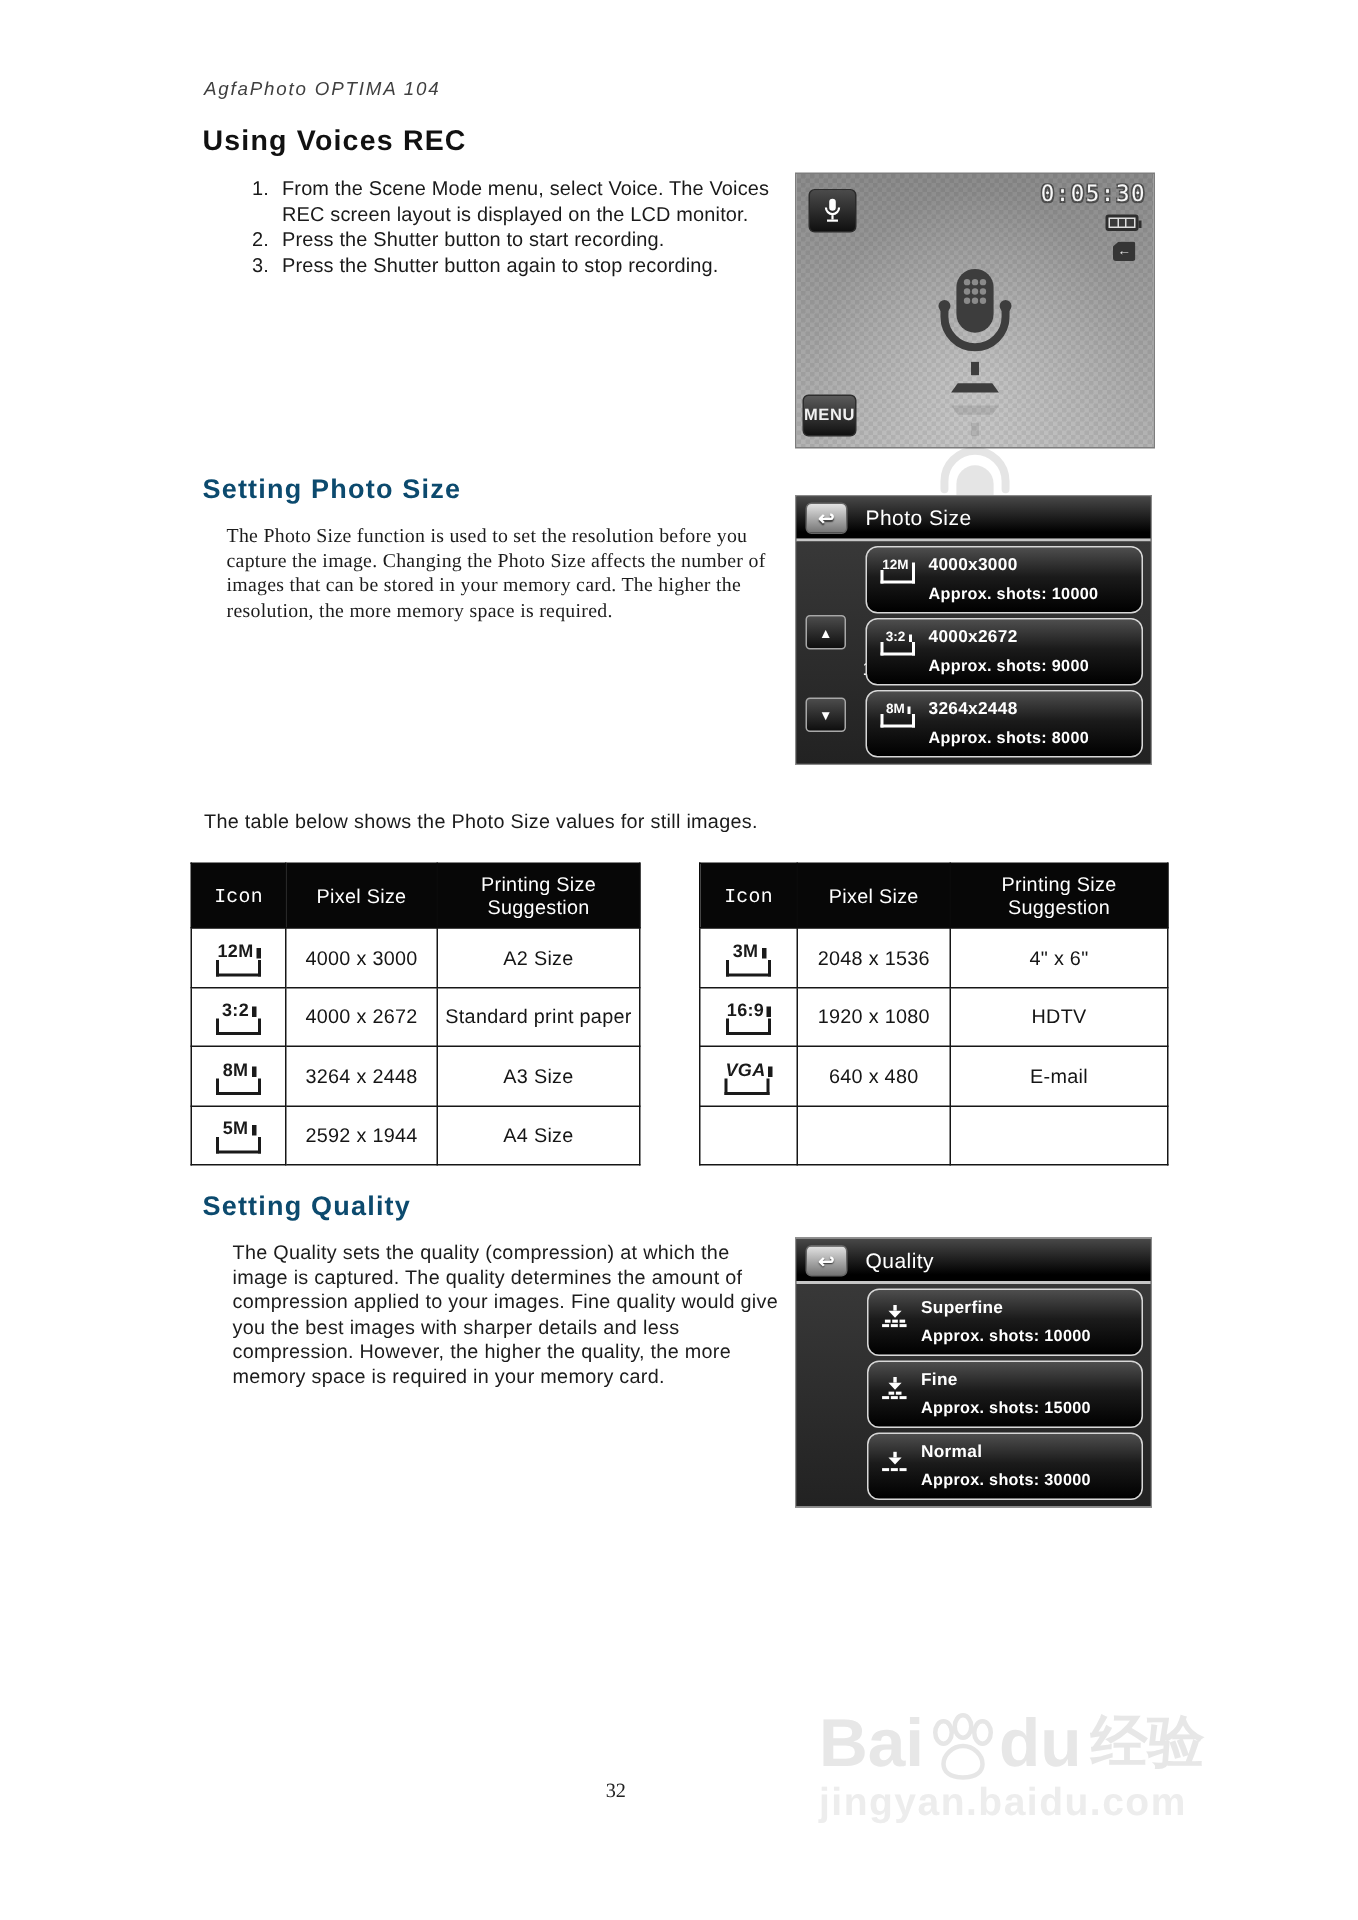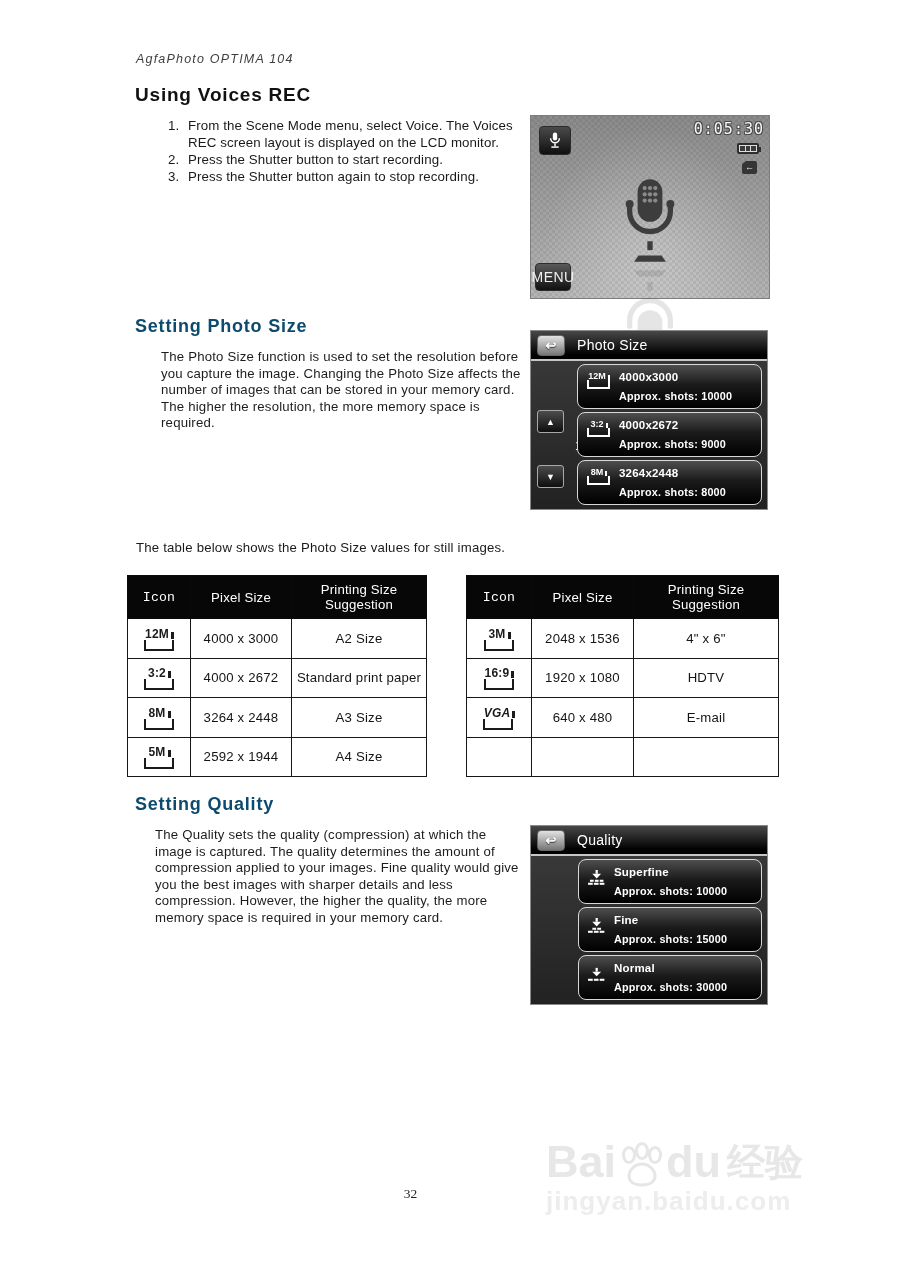--- a/index.html
+++ b/index.html
@@ -7,21 +7,21 @@
         font-family:"Liberation Sans",sans-serif;color:#1a1a1a;}
 
   
   .brand{position:absolute;left:136px;top:52px;font-size:12.5px;font-style:italic;
          letter-spacing:1.2px;color:#3f3f3f;}
   .h1{position:absolute;left:135px;top:84px;font-size:19px;font-weight:700;letter-spacing:.8px;color:#111;}
   .h2{position:absolute;font-size:18px;font-weight:700;letter-spacing:.8px;color:#0c4a6e;}
   .h2.photo{left:135px;top:316px;}
   .h2.quality{left:135px;top:794px;}
   .bodytext{position:absolute;font-size:13.2px;line-height:16.6px;letter-spacing:.2px;color:#1c1c1c;}
-  .bodytext.photo{left:161px;top:349px;width:362px;}
+  .bodytext.photo{left:151px;top:349px;width:362px;font-family:Liberation Serif, serif;}
   .bodytext.quality{left:155px;top:827px;width:368px;}
   .caption{position:absolute;left:136px;top:540px;font-size:13.2px;letter-spacing:.2px;}
   ol.steps{position:absolute;left:168px;top:118px;width:352px;margin:0;padding:0;list-style:none;
            font-size:13.3px;line-height:16.6px;letter-spacing:.1px;}
   ol.steps li{position:relative;padding-left:20px;margin-bottom:.5px;}
   ol.steps li .num{position:absolute;left:0;top:0;}
   .pagenum{position:absolute;left:0;right:0;top:1186px;text-align:center;font-size:13.5px;
            font-family:"Liberation Serif",serif;color:#222;}
 
   
@@ -43,21 +43,21 @@
     border-radius:2px;background:#ddd;display:flex;gap:1px;padding:1px;box-sizing:border-box;}
   .battery::after{content:"";position:absolute;right:-4px;top:2px;width:2px;height:5px;background:#2e2e2e;}
   .battery i{flex:1;background:#3a3a3a;}
   .sdcard{position:absolute;right:12px;top:45px;width:15px;height:13px;background:#353535;border-radius:2px;
     clip-path:polygon(25% 0,100% 0,100% 100%,0 100%,0 25%);display:flex;align-items:center;justify-content:center;}
   .sdcard span{color:#e8e8e8;font-size:9px;line-height:9px;}
   .big-mic{position:absolute;left:88px;top:56px;width:62px;height:96px;}
   .big-mic.reflect{top:148px;transform:scaleY(-1);opacity:.13;}
   .menu-btn{position:absolute;left:4px;bottom:7px;width:34px;height:26px;border-radius:4px;
     background:linear-gradient(180deg,#5a5a5a,#111);border:1px solid #2d2d2d;color:#f0f0f0;
-    font-size:14px;font-weight:400;letter-spacing:.4px;display:flex;align-items:center;justify-content:center;}
+    font-size:11px;font-weight:700;letter-spacing:.4px;display:flex;align-items:center;justify-content:center;}
 
   
   .cam-menu{position:absolute;width:238px;height:180px;border:1px solid #8a8a8a;background:#2e2e2e;
     box-sizing:border-box;}
   .cam-menu.photo{left:530px;top:330px;}
   .cam-menu.quality{left:530px;top:825px;}
   .cm-header{height:28px;background:linear-gradient(180deg,#484848,#000 85%);display:flex;align-items:center;}
   .back-btn{margin-left:6px;width:26px;height:19px;border-radius:4px;border:1px solid #666;
     background:linear-gradient(180deg,#e2e2e2,#757575);display:flex;align-items:center;justify-content:center;}
   .back-btn span{color:#fff;font-size:13px;line-height:13px;font-weight:700;text-shadow:0 1px 1px #333;}

